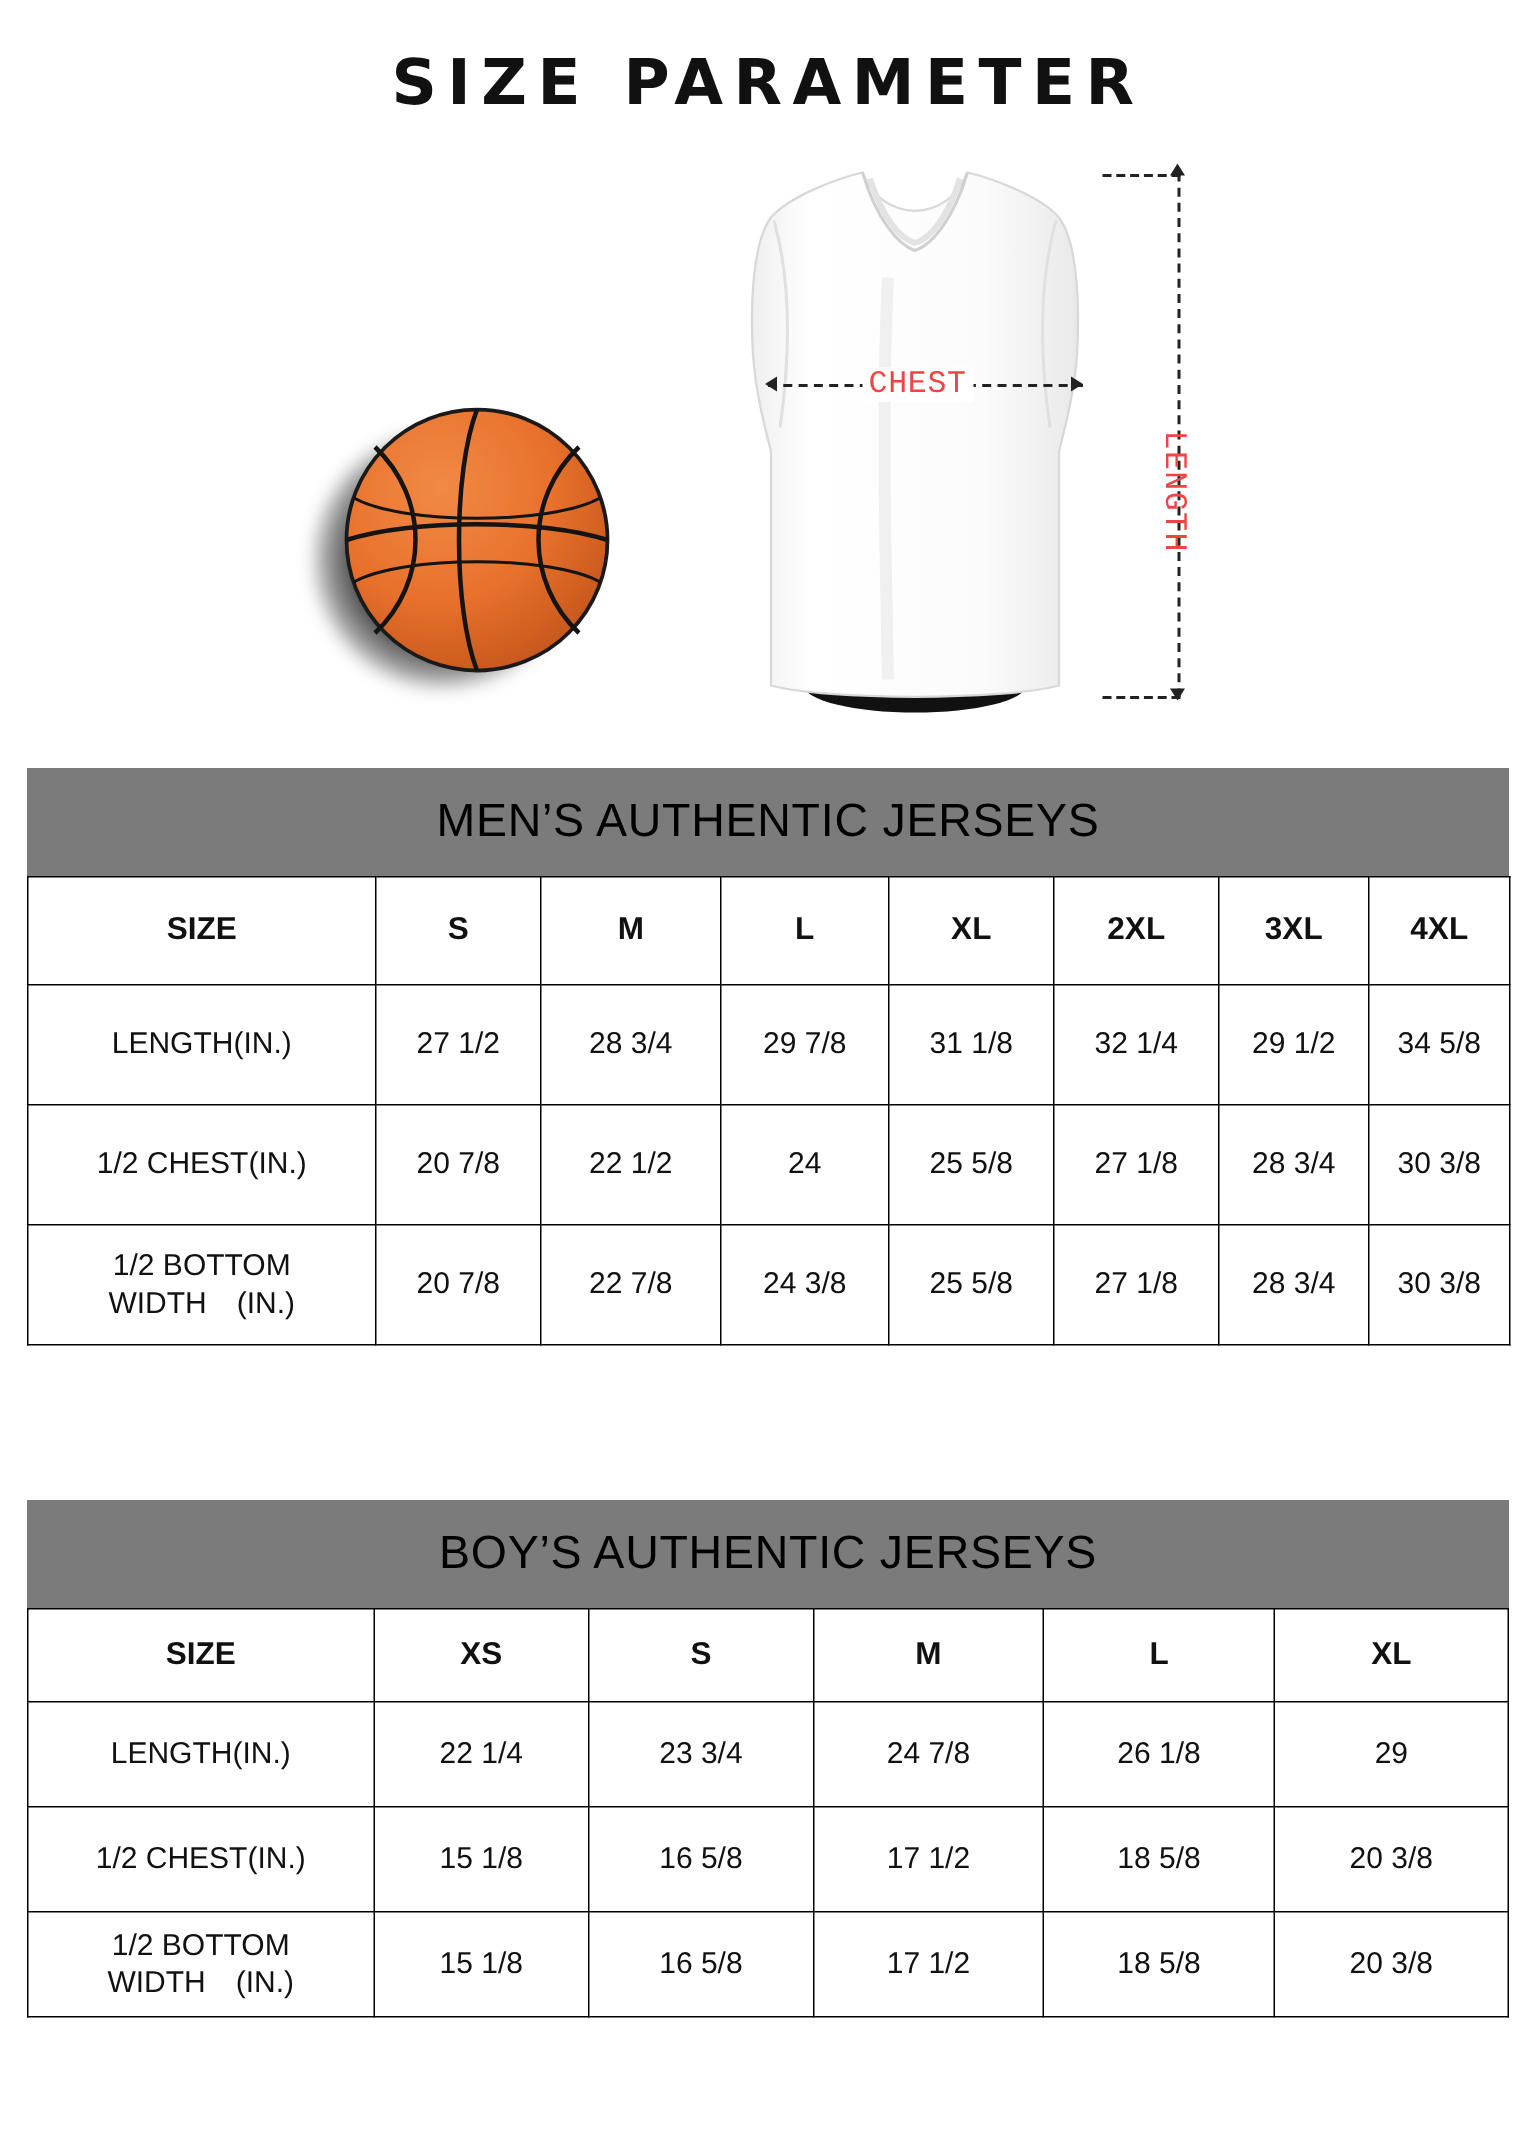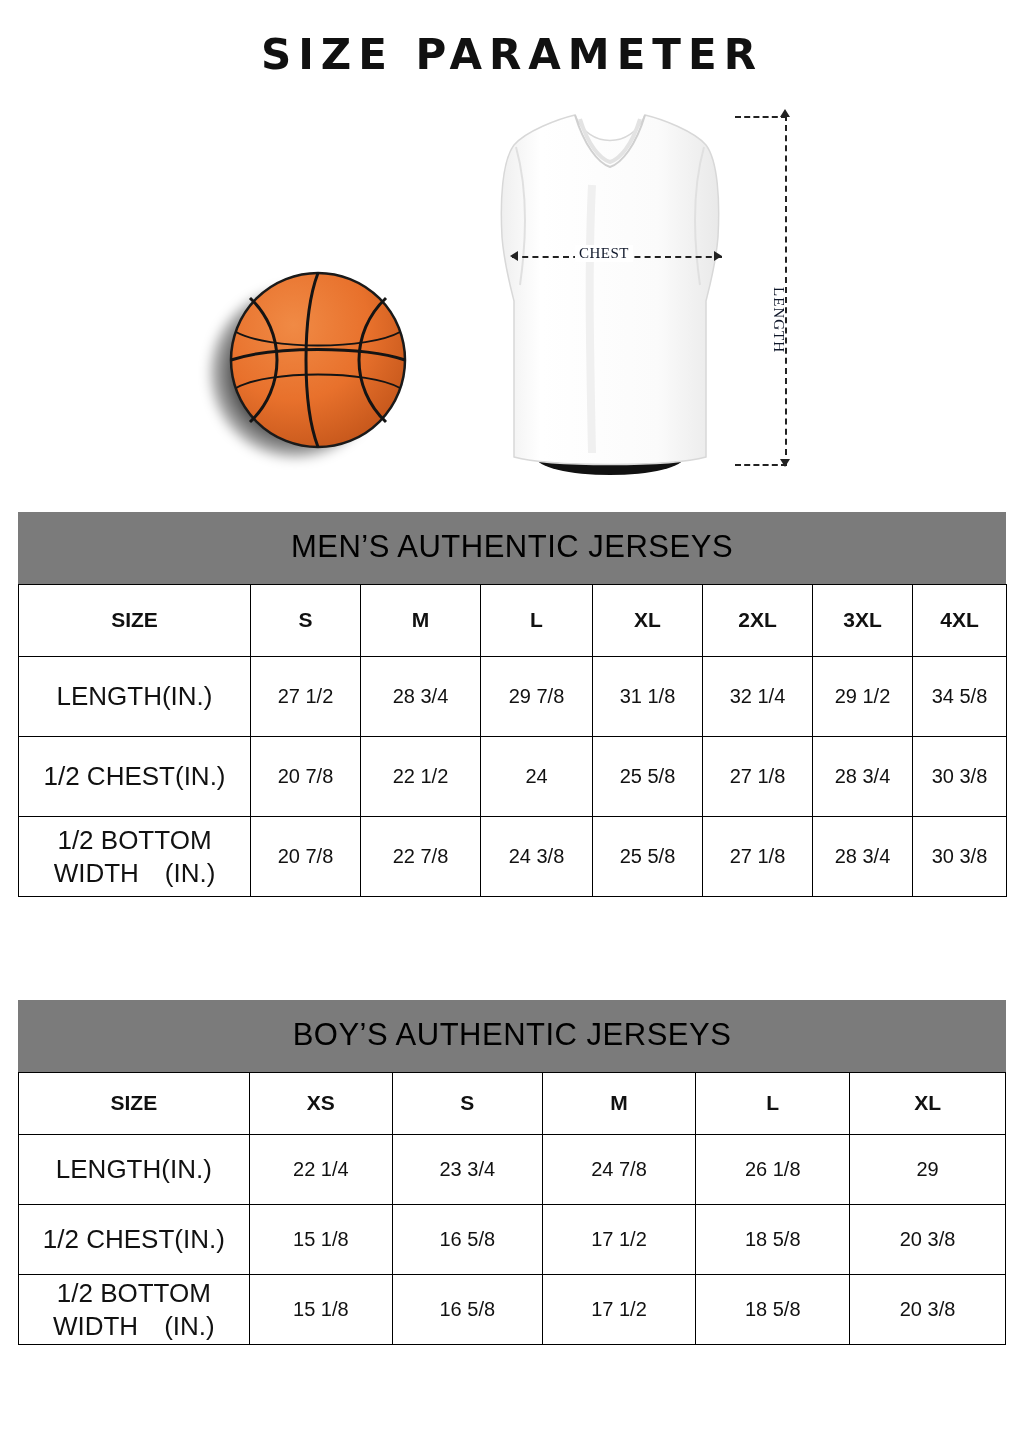--- a/index.html
+++ b/index.html
@@ -70,23 +70,23 @@
     position: absolute;
     left: 480px;
     top: 10px;
     width: 260px;
     height: 375px;
   }
 
   
   .guide-text {
     position: absolute;
-    font-family: Liberation Serif, serif;
-    font-size: 15px;
-    color: #0f172a;
+    font-family: Liberation Mono, monospace;
+    font-size: 21px;
+    color: #ef4444;
     letter-spacing: 0.5px;
   }
   .chest-label {
     left: 575px;
     top: 150px;
     background: #ffffff;
     padding: 0 4px;
   }
   .length-label {
     left: 770px;
@@ -157,21 +157,21 @@
     text-align: center;
     font-size: 20px;
     color: #111111;
     height: 80px;
     padding: 2px 4px;
     line-height: 1.25;
     font-family: "Liberation Sans", sans-serif;
   }
   table.size-table tr.header-row td { height: 72px; font-size: 21px; font-weight: bold; }
   table.size-table td.rowlabel {
-    font-size: 26px;
+    font-size: 20px;
   }
   #men-table td { border-top: none; }
   #men-table tr:first-child td { border-top: 1px solid #000; }
   #boy-table td { height: 70px; }
   #boy-table tr.header-row td { height: 62px; }
   .two-line { display: block; }
 </style>
 </head>
 <body>
 

